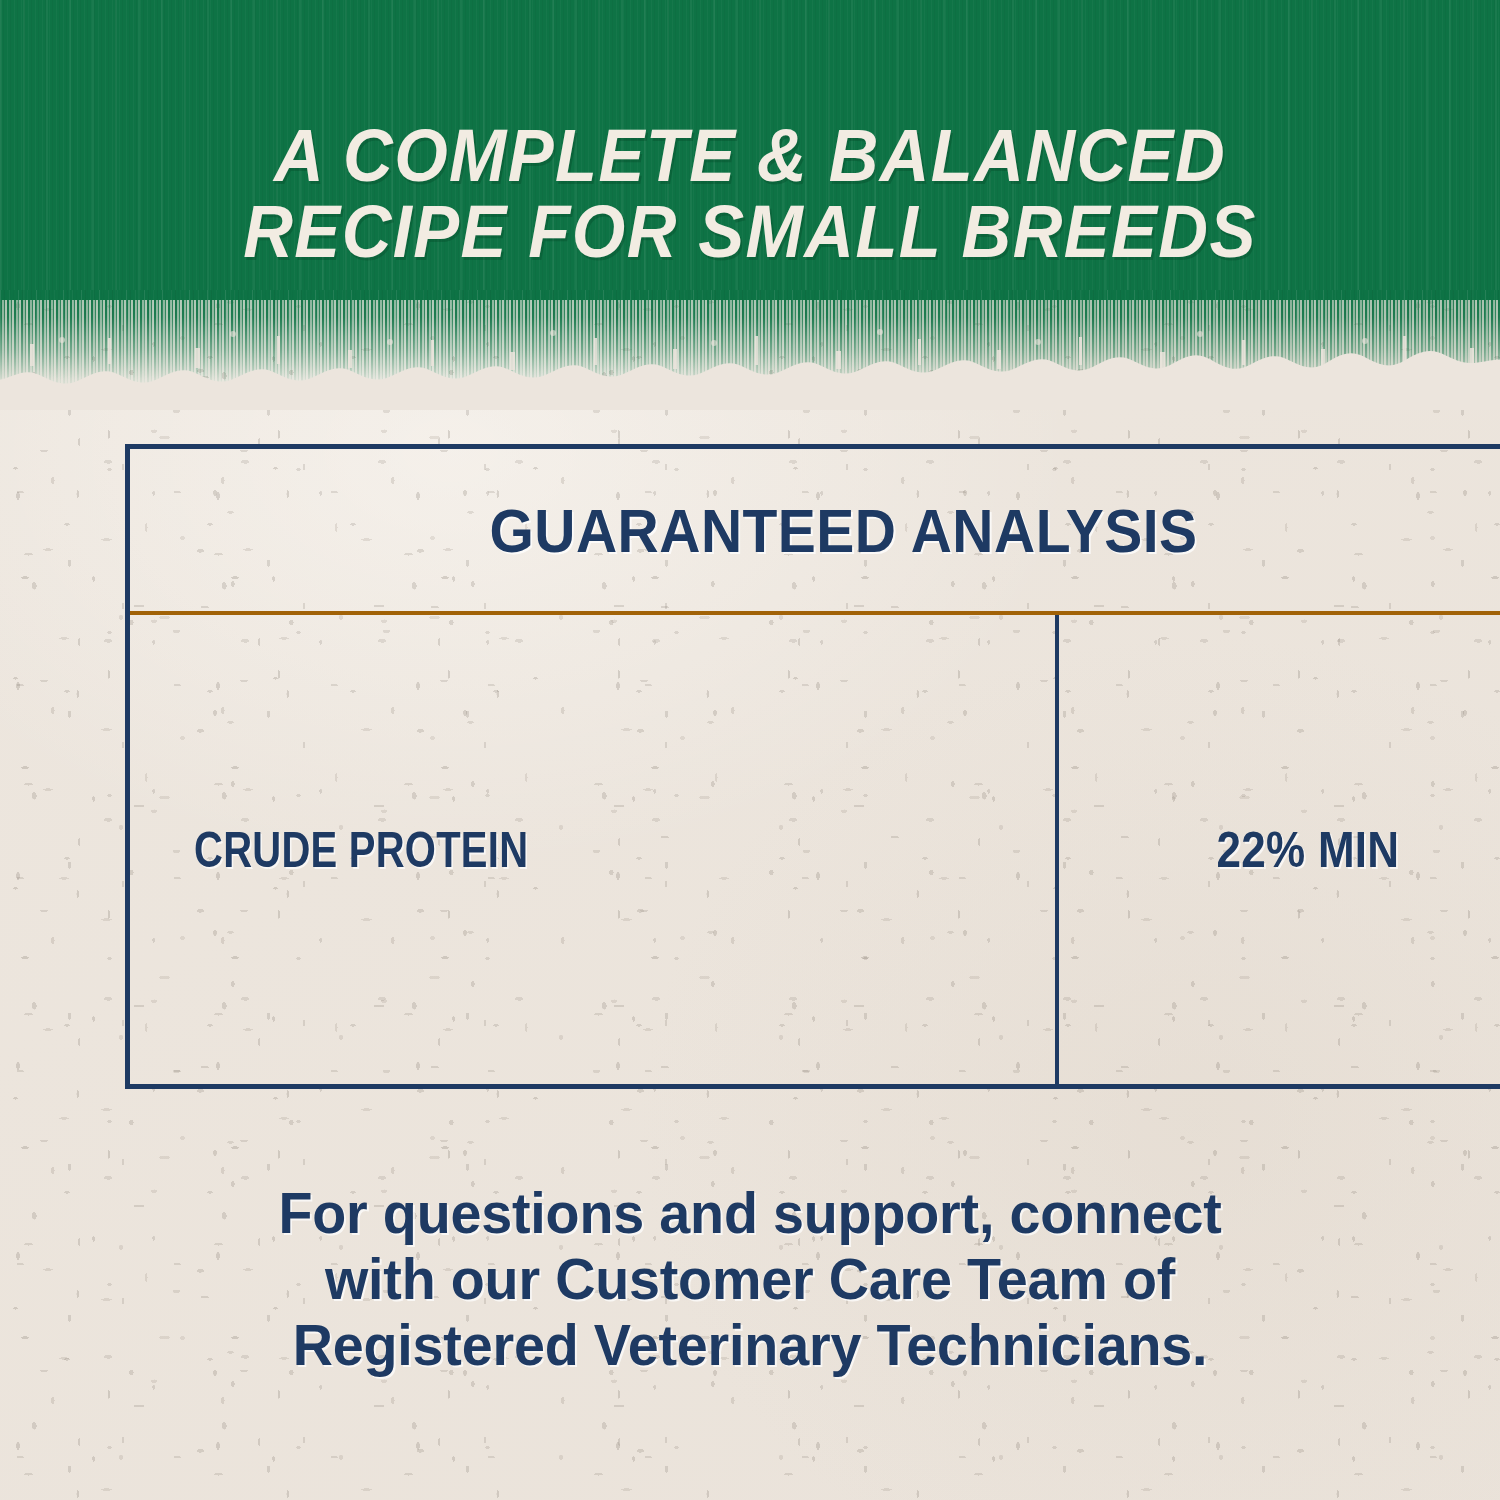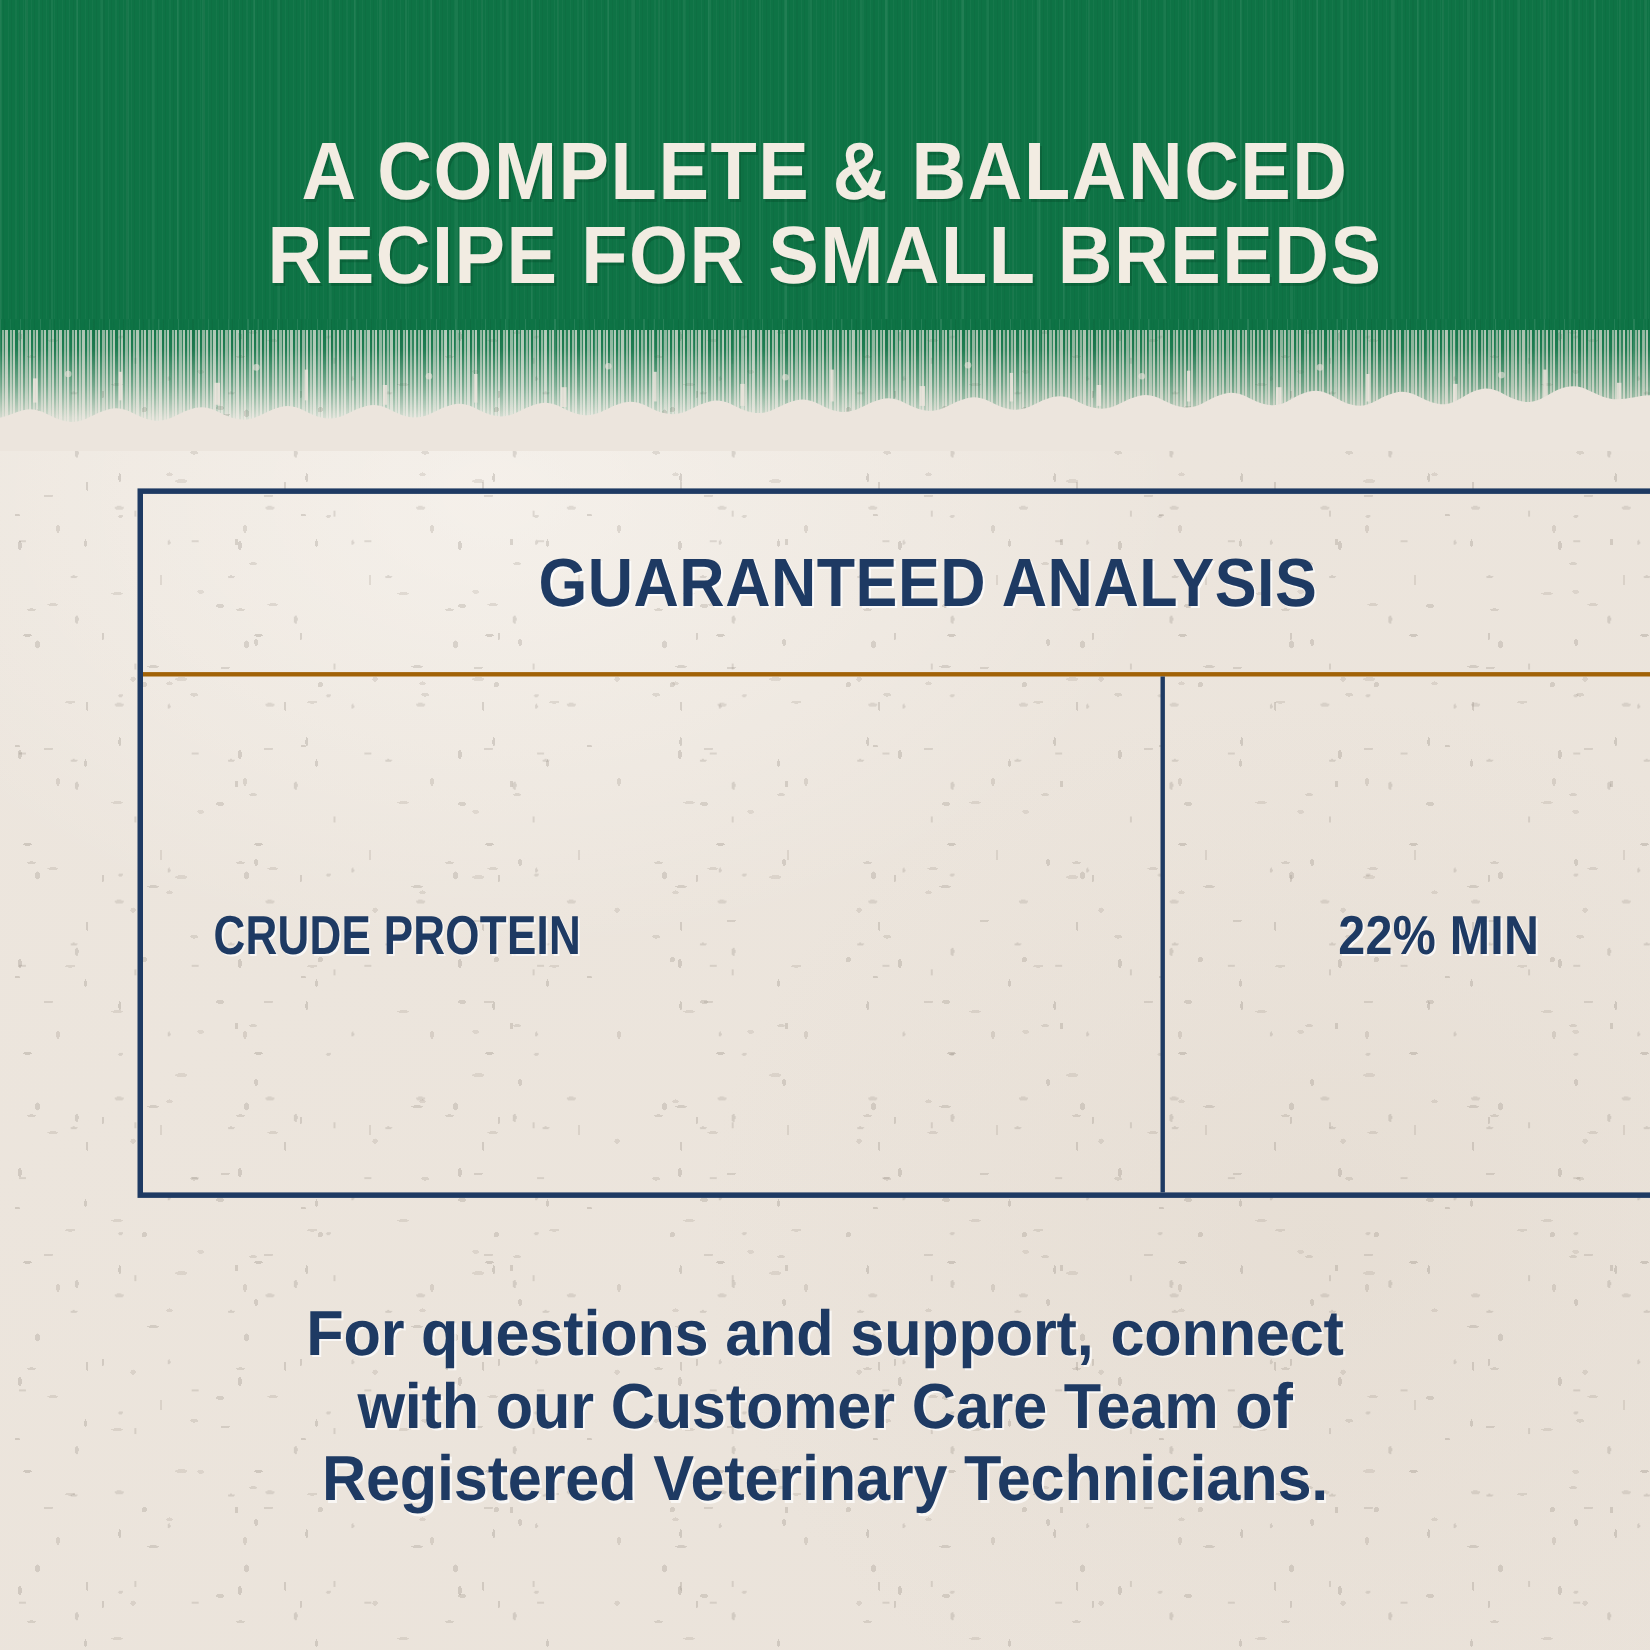--- a/index.html
+++ b/index.html
@@ -92,20 +92,21 @@
       linear-gradient(150deg, rgba(240,234,226,.4) 0%, rgba(228,219,208,.25) 100%);
   }
 
   
   .green-band {
     position: absolute;
     left: 0; top: 0;
     width: 1500px;
     height: 410px;
     overflow: hidden;
+    font-style: italic;
   }
   .green-solid {
     position: absolute;
     left: 0; top: 0; right: 0;
     height: 300px;
     background-color: #0e7345;
     background-image:
       repeating-linear-gradient(90deg,
         rgba(255,255,255,.030) 0px, rgba(255,255,255,.030) 1px,
         rgba(0,0,0,.000) 1px, rgba(0,0,0,.000) 3px,

